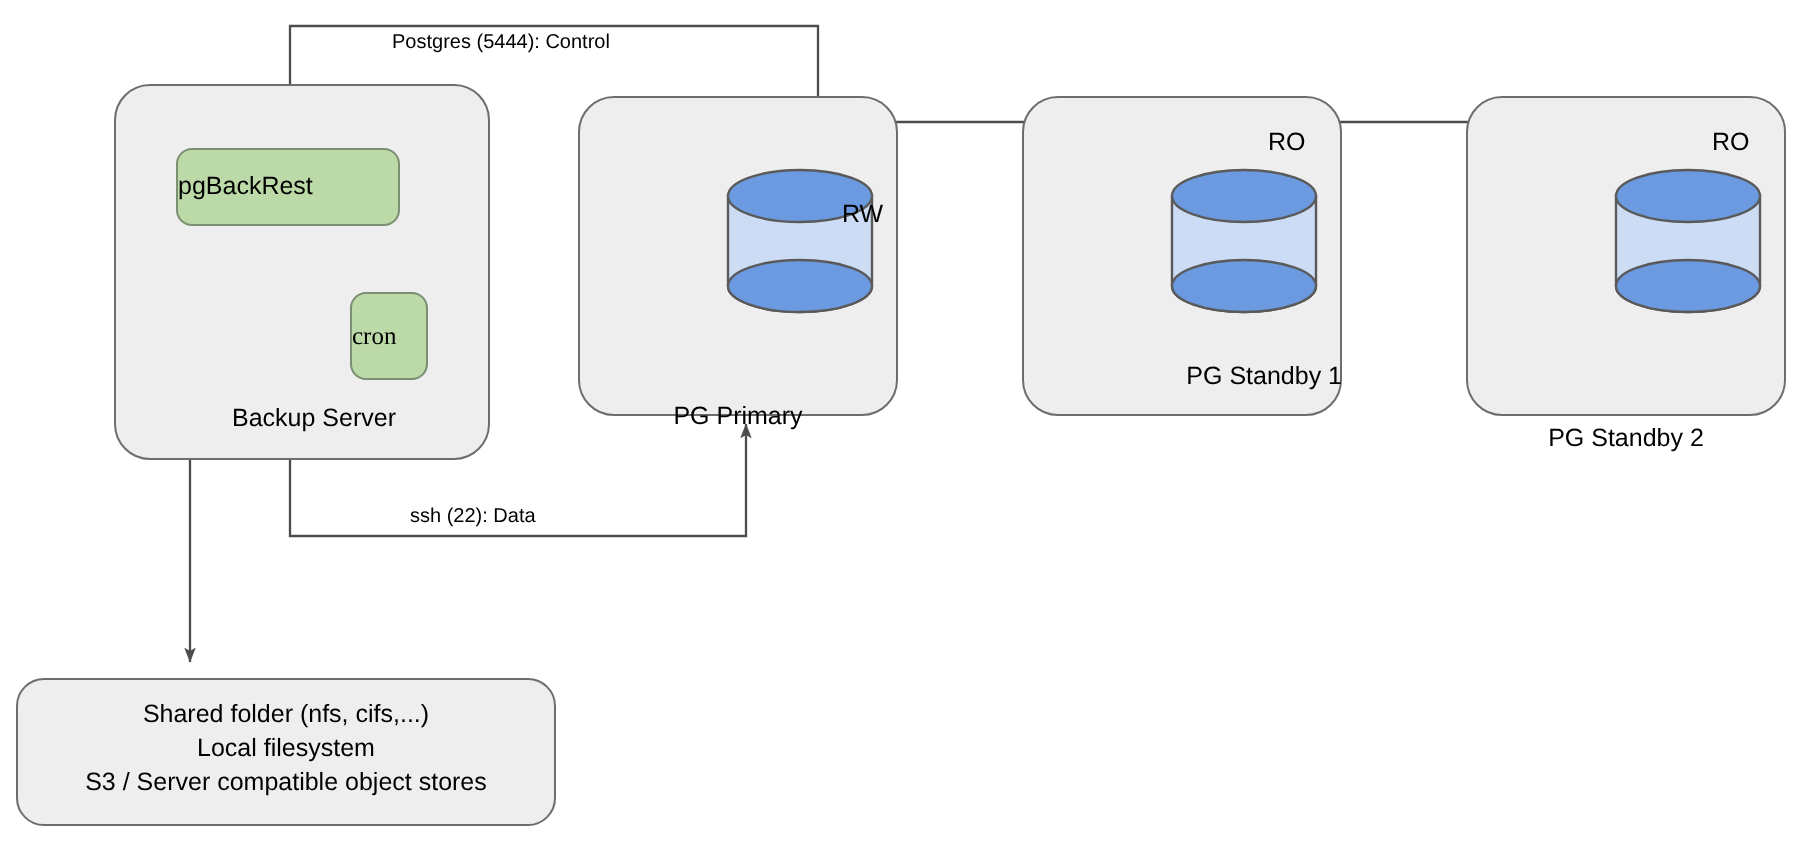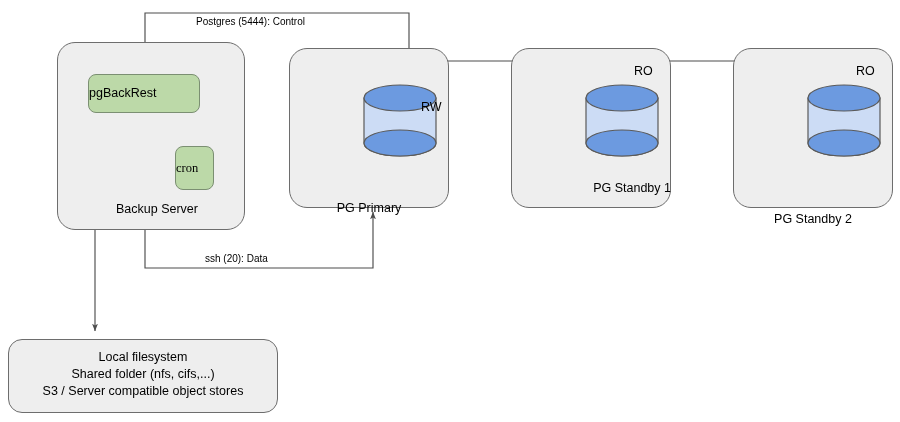--- a/index.html
+++ b/index.html
@@ -83,21 +83,21 @@
   <div class="hostlabel" style="left:733px;top:181px;width:160px;margin-top:31px;">PG Standby 2</div>
 
   <svg style="position:absolute;left:806px;top:84px;width:76px;height:74px;" viewBox="0 0 76 74">
     <path d="M2,14 L2,59 A36,13 0 0 0 74,59 L74,14 Z" fill="#ccdcf5" stroke="#5a5a5a" stroke-width="1.2"></path>
     <ellipse cx="38" cy="59" rx="36" ry="13" fill="#6c9ae0" stroke="#5a5a5a" stroke-width="1.2"></ellipse>
     <ellipse cx="38" cy="14" rx="36" ry="13" fill="#6c9ae0" stroke="#5a5a5a" stroke-width="1.2"></ellipse>
   </svg>
   <div class="portlabel" style="left:856px;top:64px;">RO</div>
 
   <div class="edgelabel" style="left:196px;top:16px;">Postgres (5444): Control</div>
-  <div class="edgelabel" style="left:205px;top:253px;">ssh (20): Data</div>
+  <div class="edgelabel" style="left:205px;top:253px;">ssh (22): Data</div>
 
   <div class="storebox" style="left:8px;top:339px;width:270px;height:74px;padding-top:9px;">
+    <div class="storeline">Shared folder (nfs, cifs,...)</div>
     <div class="storeline">Local filesystem</div>
-    <div class="storeline">Shared folder (nfs, cifs,...)</div>
     <div class="storeline">S3 / Server compatible object stores</div>
   </div>
 
 </div>
 
 </body></html>

